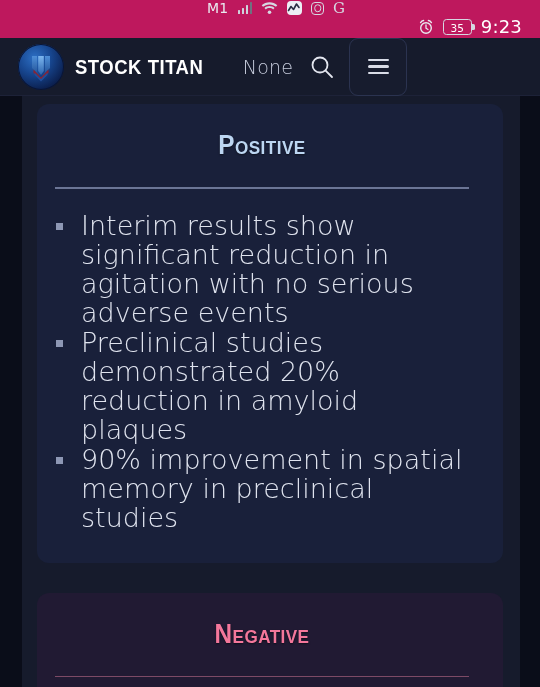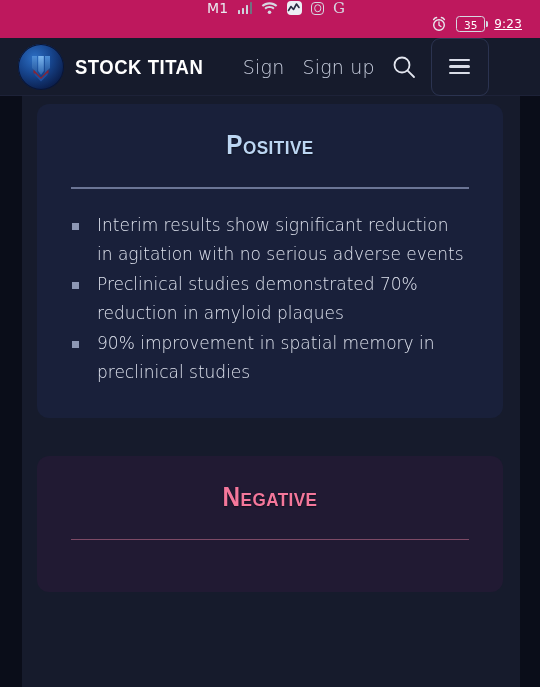--- a/index.html
+++ b/index.html
@@ -34,25 +34,24 @@
   .sb-left { display: flex; align-items: center; gap: 9px; }
   .sb-right { margin-left: auto; display: flex; align-items: center; gap: 9px; }
 
   .carrier {
     font-size: 14px;
     letter-spacing: .3px;
     color: #e9eaf0;
     font-family: "DejaVu Sans", sans-serif;
   }
   .clock-time {
-    font-size: 12px;
+    font-size: 18px;
     color: #ffffff;
     font-family: "DejaVu Sans", sans-serif;
     letter-spacing: .2px;
-    text-decoration: underline;
   }
 
   .icn { display: inline-flex; align-items: center; justify-content: center; }
 
   
   .signal { display: flex; align-items: flex-end; gap: 1.5px; height: 12px; }
   .signal i { display: block; width: 2.5px; background: #cfd2dc; border-radius: .5px; }
   .signal i:nth-child(1){ height: 4px; }
   .signal i:nth-child(2){ height: 6.5px; }
   .signal i:nth-child(3){ height: 9px; }
@@ -157,22 +156,22 @@
   .page::after {
     content:""; position:absolute; right:0; top:0; bottom:0; width:20px;
     background:#0a0d19; z-index:3;
   }
 
   .scroll { position:absolute; inset:0; padding: 8px 37px 0 37px; }
 
   
   .card {
     border-radius: 12px;
-    padding: 26px 34px 30px 34px;
-    margin-bottom: 38px;
+    padding: 26px 34px 30px 18px;
+    margin-bottom: 30px;
   }
   .card.positive {
     background: linear-gradient(180deg, #192palette 0%, #19203a 100%);
     background: #19203a;
   }
   .card.negative {
     background: #211a33;
   }
 
   .card-title {
@@ -188,21 +187,21 @@
   .card.negative .card-title { color: #f4779b; text-shadow: 0 1px 2px rgba(0,0,0,.5); }
 
   .divider { height: 1.5px; margin: 26px 0 22px 0; }
   .card.positive .divider { background: #6b7595; }
   .card.negative .divider { background: #7d4a66; }
 
   ul.bullets { list-style: none; }
   ul.bullets li {
     position: relative;
     padding-left: 26px;
-    font-size: 17px;
+    font-size: 27px;
     line-height: 29px;
     color: #dfe3ee;
     font-family: "DejaVu Sans", sans-serif;
     font-weight: 300;
     margin-bottom: 1px;
   }
   ul.bullets li::before {
     content:"";
     position:absolute;
     left: 1px; top: 12px;
@@ -283,22 +282,21 @@
           <path d="M32 12 L27 12 L27 28 L23 33 L32 24 Z" fill="url(#lg2)"></path>
           <path d="M20.2 12 L25.8 12 L25.8 27 L23 31 L20.2 27 Z" fill="url(#lg1)"></path>
           <path d="M15.5 25.5 L23 33.5 L30.5 25.5 L30.5 29 L23 37 L15.5 29 Z" fill="#8f2230"></path>
           <path d="M16.5 28.5 L23 35 L29.5 28.5 L29.5 31 L23 37.5 L16.5 31 Z" fill="#1b4f9c"></path>
         </svg>
       </span>
       <span class="brandname">STOCK TITAN</span>
     </div>
 
     <div class="nav">
-      <span class="navlink">Sign</span>
-      <span class="navlink">Sign up</span>
+      <span class="navlink">None</span>
     </div>
 
     <span class="search-btn">
       <svg width="26" height="26" viewBox="0 0 26 26">
         <circle cx="11" cy="11" r="7.5" stroke="#e3e6ef" stroke-width="1.8" fill="none"></circle>
         <path d="M16.6 16.6 L23 23" stroke="#e3e6ef" stroke-width="1.8" stroke-linecap="round"></path>
       </svg>
     </span>
 
     <span class="menu-btn">
@@ -311,21 +309,21 @@
   </div>
 
   <div class="page">
     <div class="scroll">
 
       <div class="card positive">
         <div class="card-title">Positive</div>
         <div class="divider"></div>
         <ul class="bullets">
           <li>Interim results show significant reduction in agitation with no serious adverse events</li>
-          <li>Preclinical studies demonstrated 70% reduction in amyloid plaques</li>
+          <li>Preclinical studies demonstrated 20% reduction in amyloid plaques</li>
           <li>90% improvement in spatial memory in preclinical studies</li>
         </ul>
       </div>
 
       <div class="card negative">
         <div class="card-title">Negative</div>
         <div class="divider"></div>
       </div>
 
     </div>

